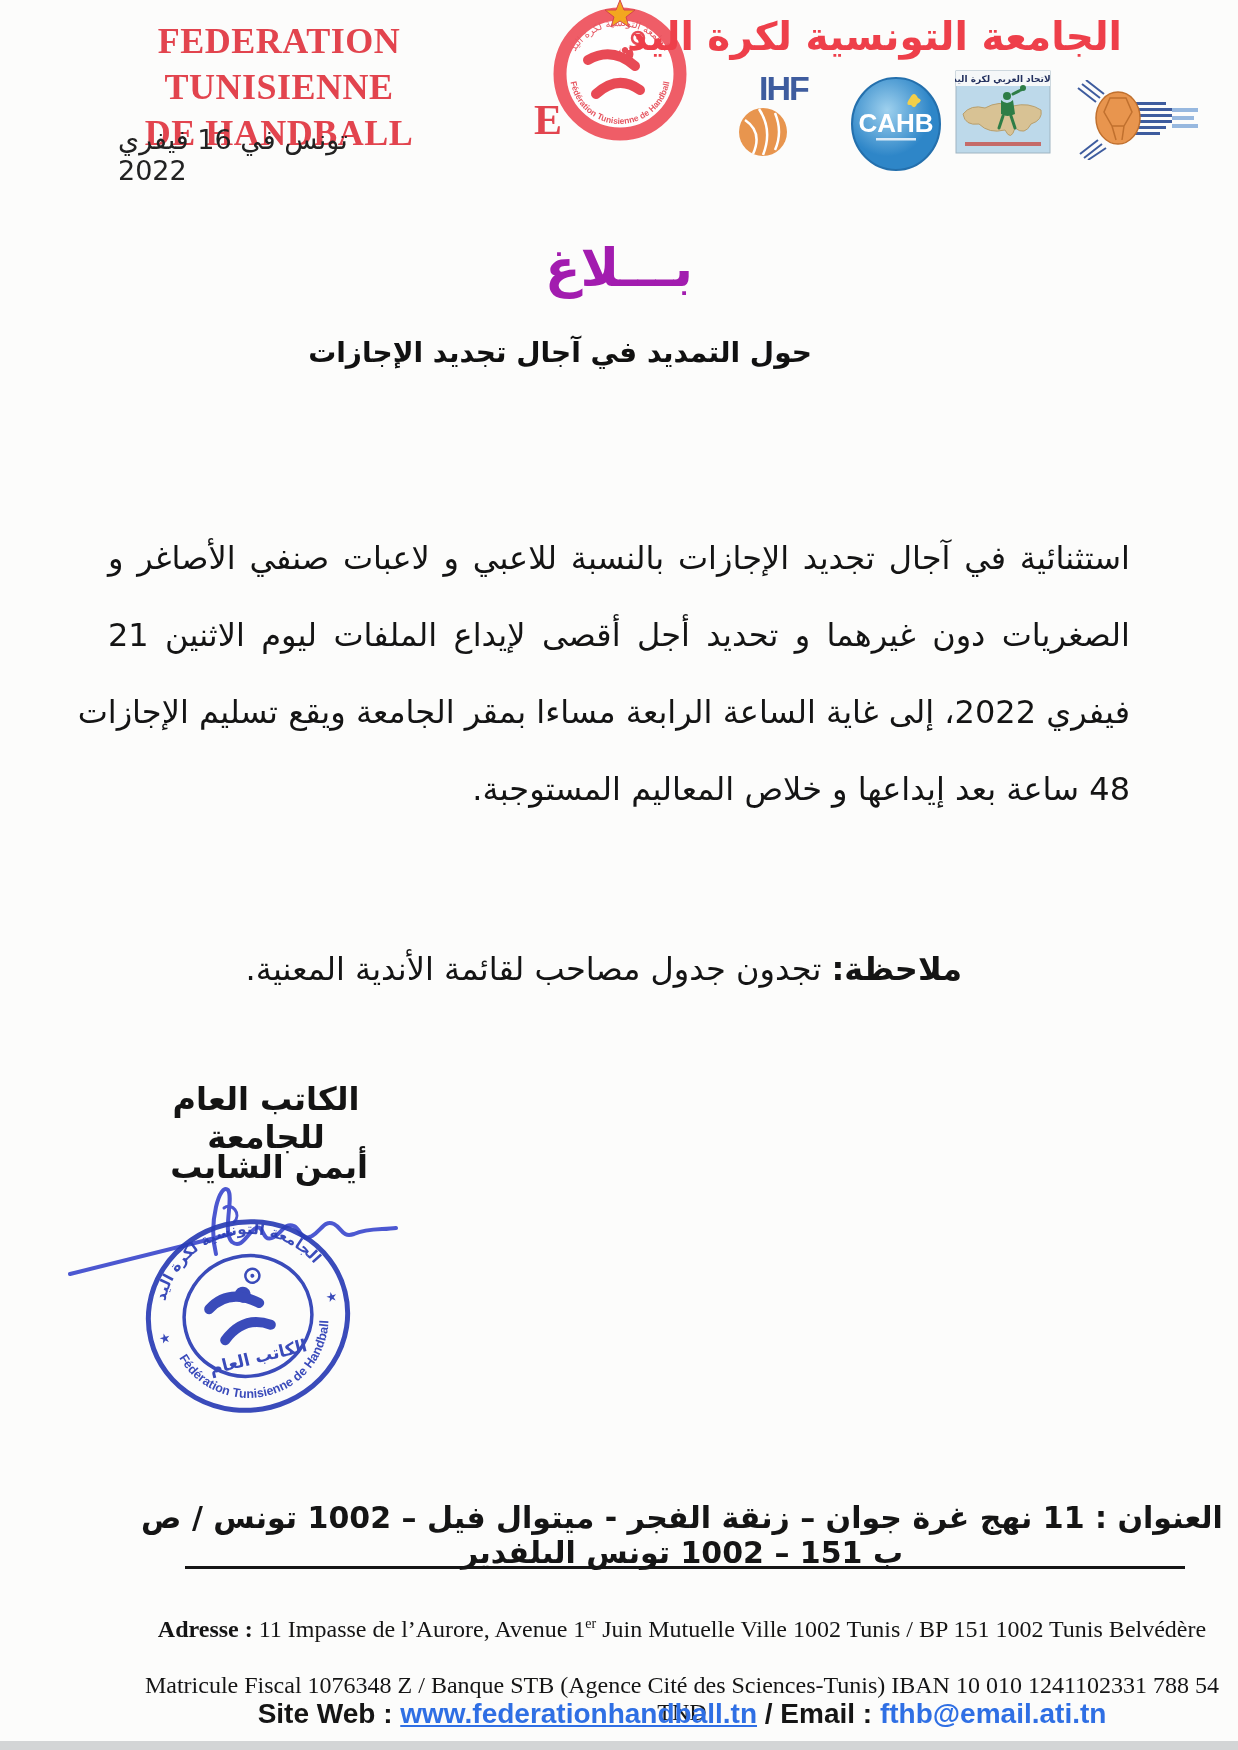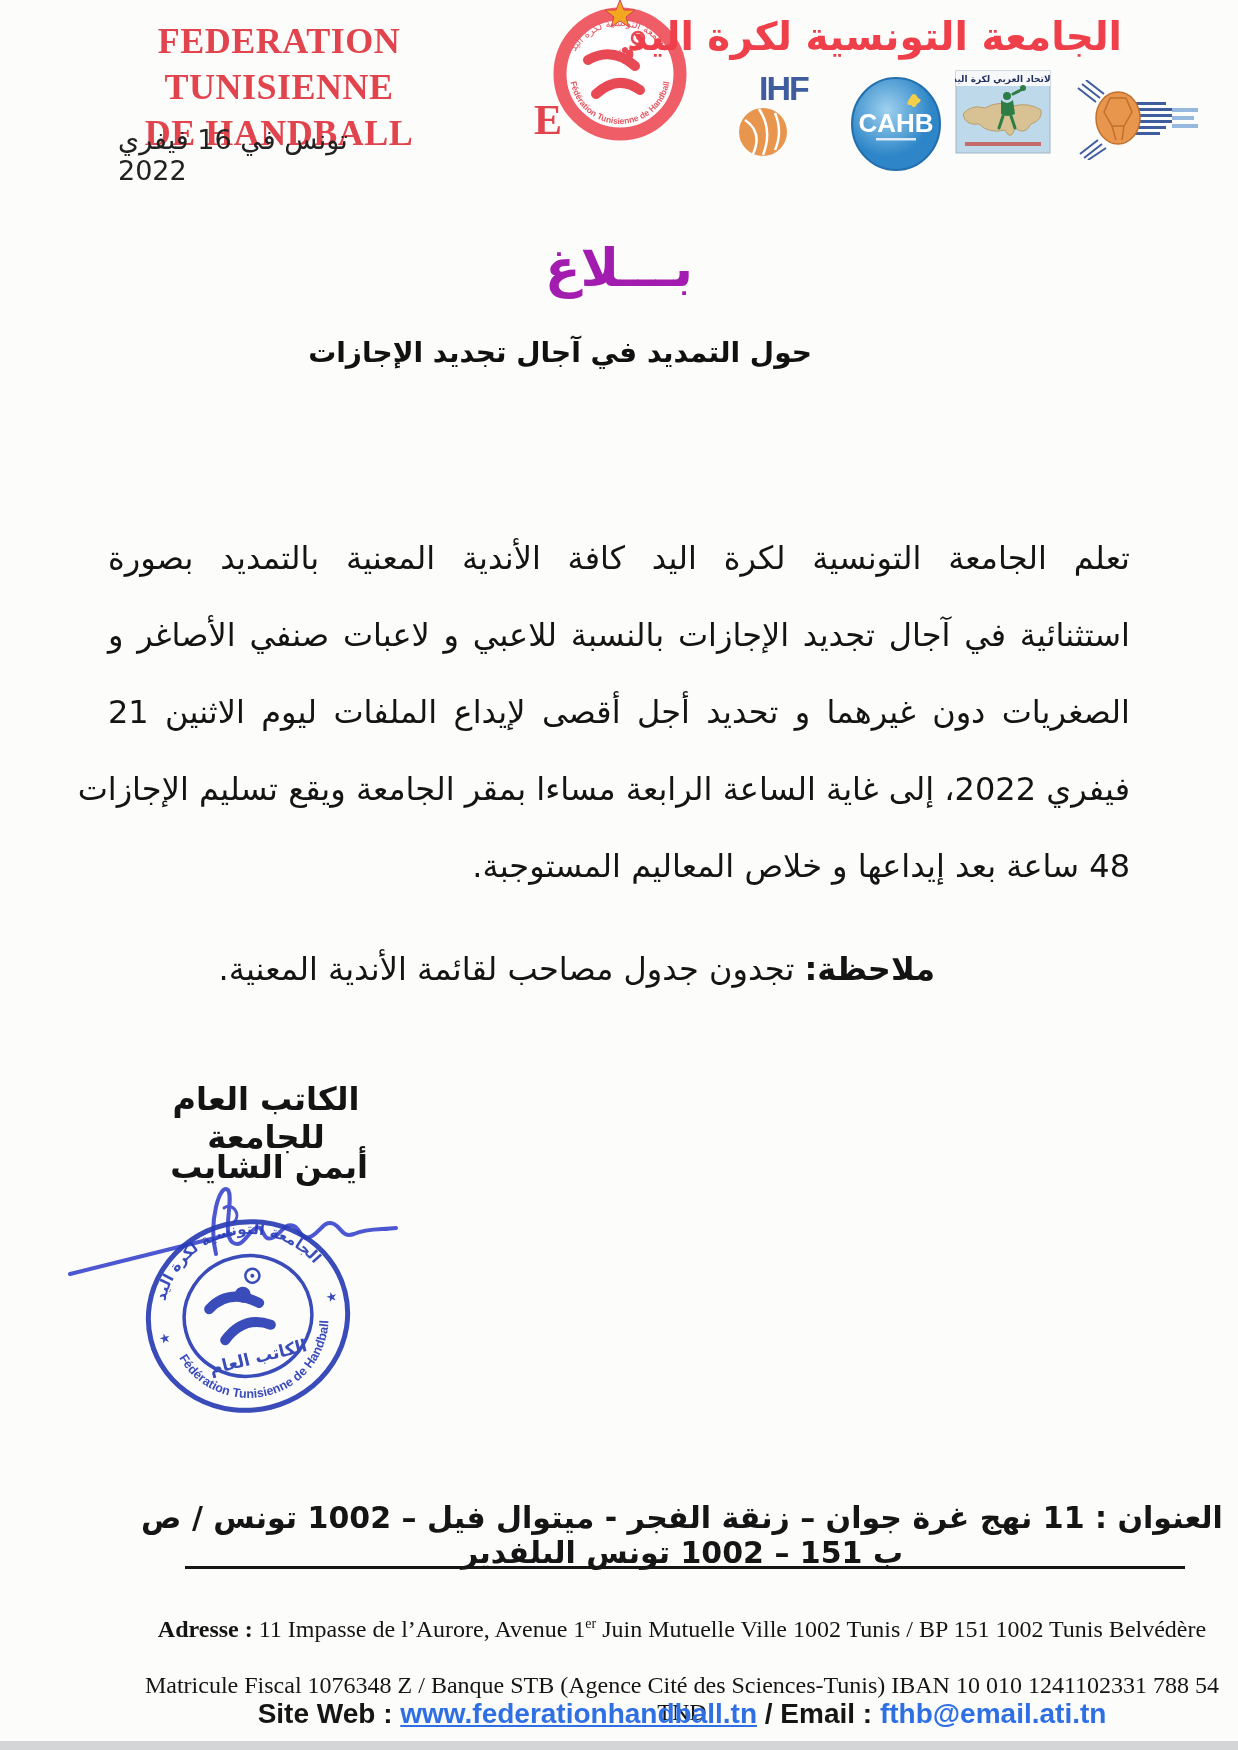--- a/index.html
+++ b/index.html
@@ -35,21 +35,21 @@
     left:250px;top:336px;width:620px;text-align:center;
     font-size:28px;font-weight:bold;color:#111;
   }
   .body-text{left:108px;top:520px;width:1022px;font-size:32px;color:#141414;}
   .bline{
     direction:rtl;font-family:"DejaVu Sans",sans-serif;
     height:77px;line-height:77px;white-space:nowrap;
     text-align:justify;text-align-last:justify;
   }
   .bline:last-child{text-align-last:right;white-space:normal;}
-  .note{right:303px;top:950px;font-size:32px;color:#141414;margin:0;}
+  .note{right:276px;top:950px;font-size:32px;color:#141414;margin:0;}
   .note b{font-weight:bold;}
 
   
   .sig-title{left:132px;top:1080px;width:268px;text-align:center;
     font-size:32px;font-weight:bold;color:#141414;}
   .sig-name{left:158px;top:1148px;width:210px;
     font-size:32px;font-weight:bold;color:#141414;}
   .sig-svg{left:56px;top:1162px;}
   .stamp{left:138px;top:1216px;transform:rotate(-14deg);opacity:.92;}
 
@@ -166,21 +166,20 @@
         <rect x="100" y="36" width="22" height="4"></rect>
         <rect x="100" y="44" width="26" height="4"></rect>
       </g>
     </svg>
   </div>
 
   <h1 class="abs doc-title ar" style="margin:0;">بـــلاغ</h1>
   <h2 class="abs doc-subtitle ar" style="margin:0;">حول التمديد في آجال تجديد الإجازات</h2>
 
   <div class="abs body-text">
-    <div class="bline">تعلم الجامعة التونسية لكرة اليد كافة الأندية المعنية بالتمديد بصورة</div>
     <div class="bline">استثنائية في آجال تجديد الإجازات بالنسبة للاعبي و لاعبات صنفي الأصاغر و</div>
     <div class="bline">الصغريات دون غيرهما و تحديد أجل أقصى لإيداع الملفات ليوم الاثنين 21</div>
     <div class="bline">فيفري 2022، إلى غاية الساعة الرابعة مساءا بمقر الجامعة ويقع تسليم الإجازات</div>
     <div class="bline">48 ساعة بعد إيداعها و خلاص المعاليم المستوجبة.</div>
   </div>
 
   <p class="abs note ar">
     <b>ملاحظة:</b><span> تجدون جدول مصاحب لقائمة الأندية المعنية.</span>
   </p>
 

